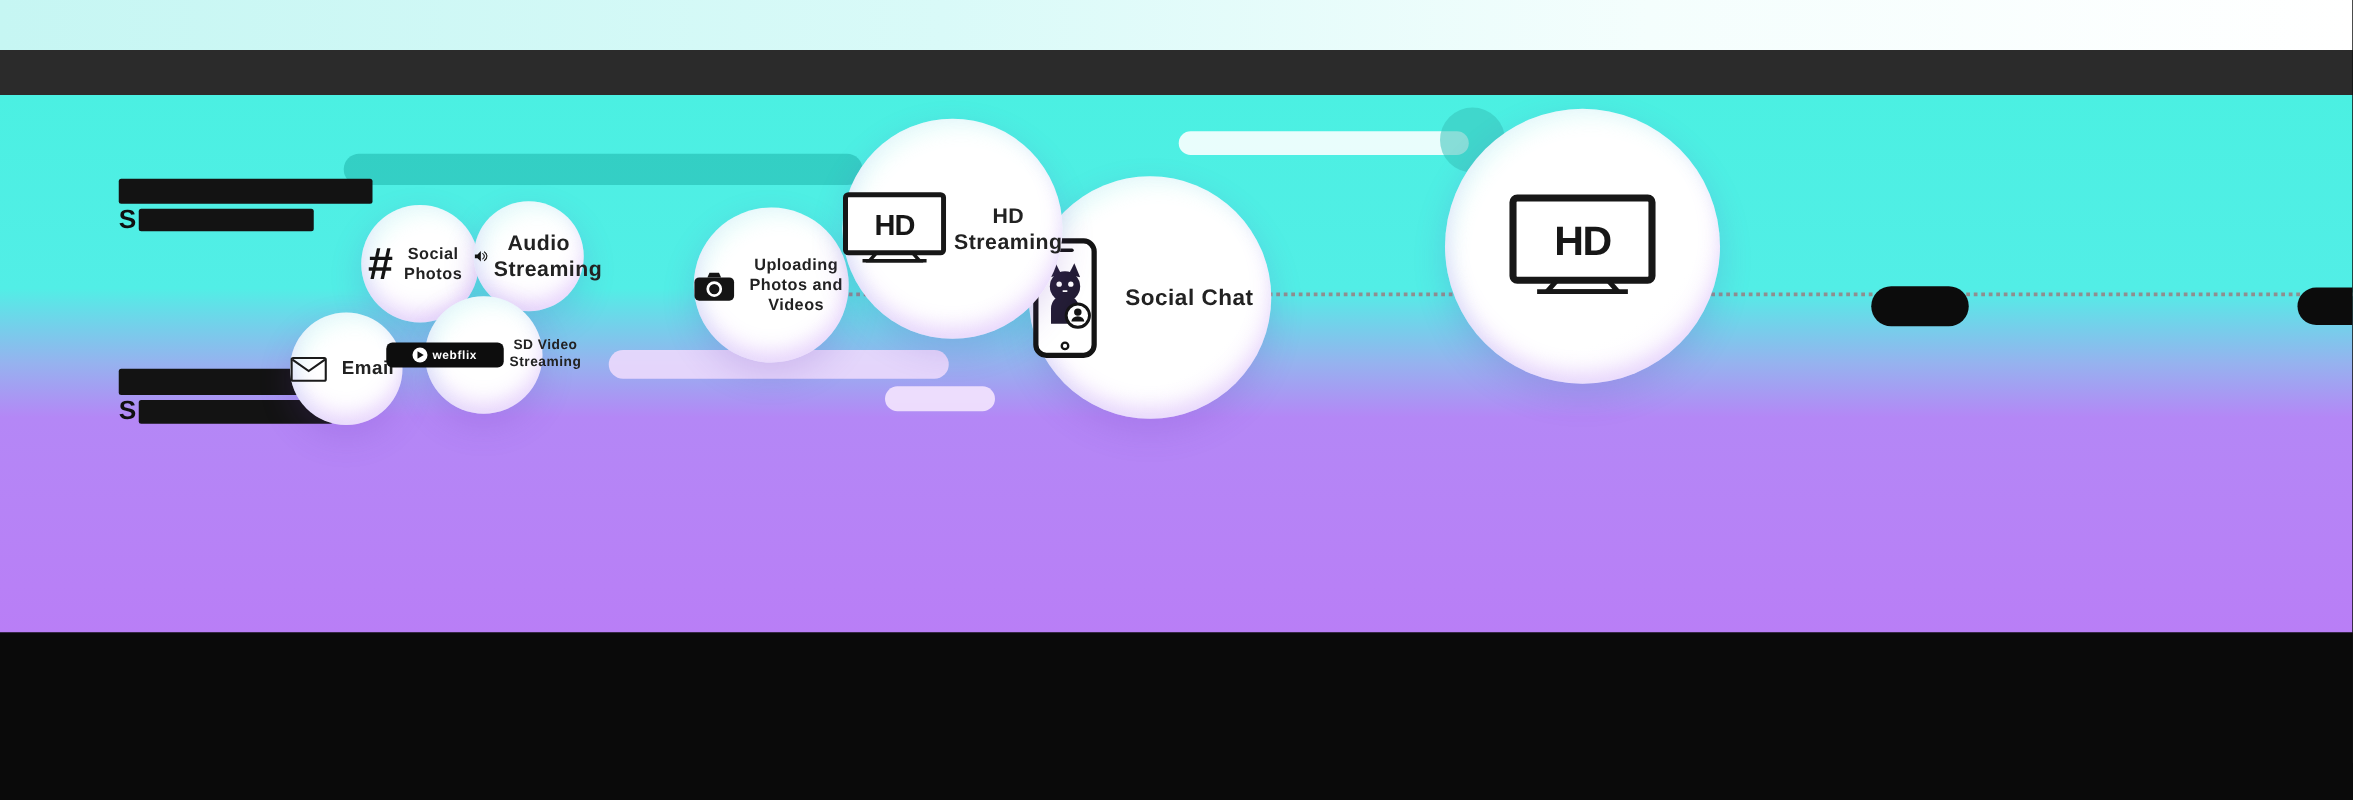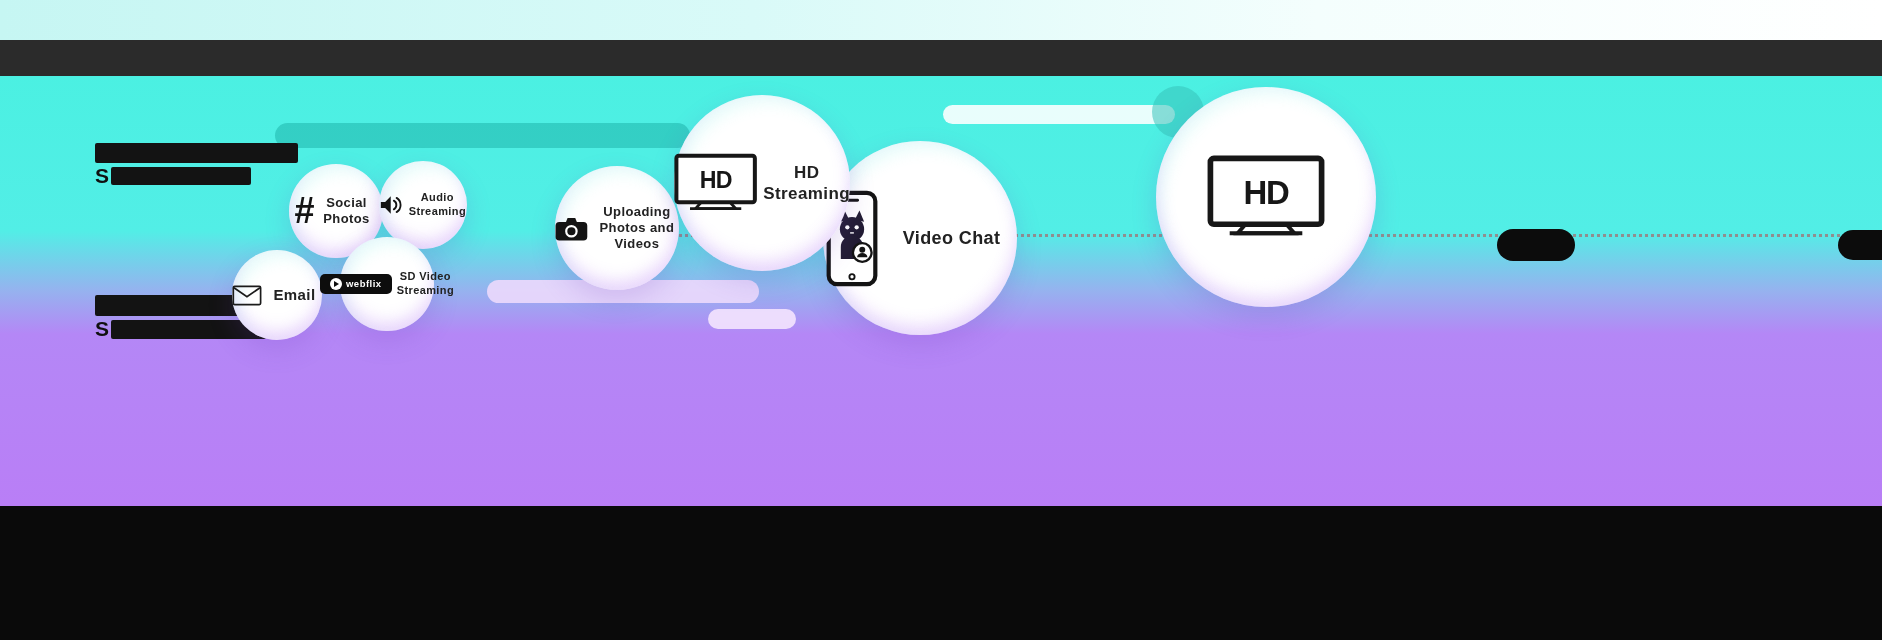--- a/index.html
+++ b/index.html
@@ -47,25 +47,25 @@
   .bubble-label{font-weight:600;color:#222;letter-spacing:.4px;line-height:1.25;}
 
   .bubble-email{left:232px;top:250px;width:90px;height:90px;z-index:5;gap:5px;}
   .bubble-email .bubble-label{font-size:15px;width:70px;}
 
   .bubble-social{left:289px;top:164px;width:94px;height:94px;z-index:3;gap:1px;}
   .bubble-social .bubble-label{font-size:13px;width:62px;}
   .hash-icon{font-size:36px;font-weight:800;line-height:1;color:#141414;}
 
   .bubble-audio{left:379px;top:161px;width:88px;height:88px;z-index:4;gap:4px;}
-  .bubble-audio .bubble-label{font-size:11px;width:72px;}
+  .bubble-audio .bubble-label{font-size:17px;width:72px;}
 
   .bubble-sd{left:340px;top:237px;width:94px;height:94px;z-index:6;gap:5px;}
   .bubble-sd .bubble-label{font-size:11px;width:80px;font-weight:700;}
-  .webflix-badge{background:#0d0d0d;border-radius:5px;padding:4px 10px;display:flex;align-items:flex-start;gap:4px;}
+  .webflix-badge{background:#0d0d0d;border-radius:5px;padding:4px 21px;display:flex;align-items:center;gap:4px;}
   .wf-circle{width:12px;height:12px;border-radius:50%;background:#ffffff;display:flex;align-items:center;justify-content:center;}
   .wf-tri{width:0;height:0;border-left:5px solid #0d0d0d;border-top:3.5px solid transparent;border-bottom:3.5px solid transparent;margin-left:1px;}
   .wf-text{color:#ffffff;font-size:9.5px;font-weight:700;letter-spacing:.5px;}
 
   .bubble-upload{left:555px;top:166px;width:124px;height:124px;z-index:3;gap:7px;}
   .bubble-upload .bubble-label{font-size:13px;width:118px;}
 
   .bubble-hd{left:674px;top:95px;width:176px;height:176px;z-index:4;gap:6px;}
   .bubble-hd .bubble-label{font-size:17px;width:90px;}
 
@@ -174,21 +174,21 @@
       <circle cx="30" cy="42" r="13" fill="#221c33"></circle>
       <circle cx="25" cy="40" r="2.3" fill="#ffffff"></circle>
       <circle cx="35" cy="40" r="2.3" fill="#ffffff"></circle>
       <path d="M28 46 h4" stroke="#ffffff" stroke-width="1.5"></path>
       <path d="M18 74 v-13 a12 12 0 0 1 24 0 v13 z" fill="#221c33"></path>
       <circle cx="41" cy="67" r="10" fill="#ffffff" stroke="#141414" stroke-width="2.5"></circle>
       <circle cx="41" cy="64" r="3.2" fill="#141414"></circle>
       <path d="M35.5 72 a5.5 4.5 0 0 1 11 0 z" fill="#141414"></path>
       <circle cx="30" cy="93" r="2.8" fill="none" stroke="#141414" stroke-width="2"></circle>
     </svg>
-    <div class="bubble-label">Video Chat</div>
+    <div class="bubble-label">Social Chat</div>
   </div>
 
   <div class="bubble bubble-uhd">
     <svg width="118" height="84" viewBox="0 0 104 74">
       <rect x="3" y="3" width="98" height="58" rx="3" fill="#ffffff" stroke="#171717" stroke-width="5"></rect>
       <text x="52" y="43" text-anchor="middle" font-size="29" font-weight="800" fill="#171717" font-family="Liberation Sans, sans-serif" letter-spacing="-1">HD</text>
       <polyline points="34,61 27,69 77,69 70,61" fill="none" stroke="#171717" stroke-width="3.5"></polyline>
       <line x1="20" y1="69" x2="84" y2="69" stroke="#171717" stroke-width="3.5"></line>
     </svg>
   </div>

